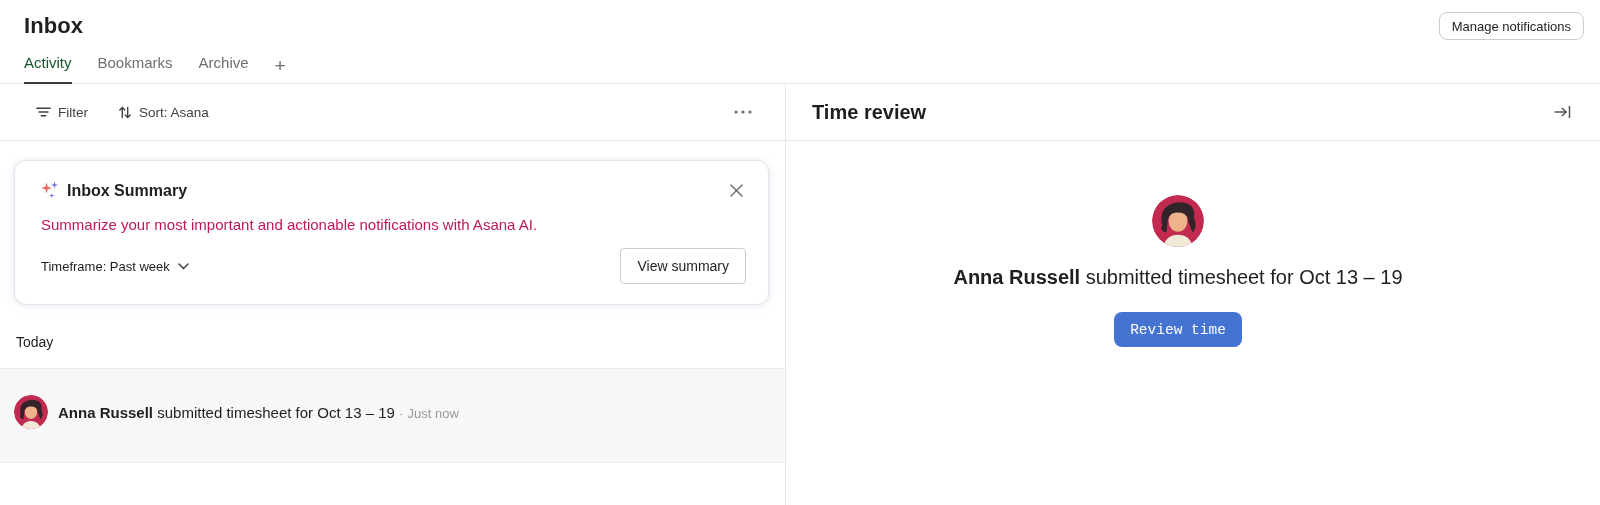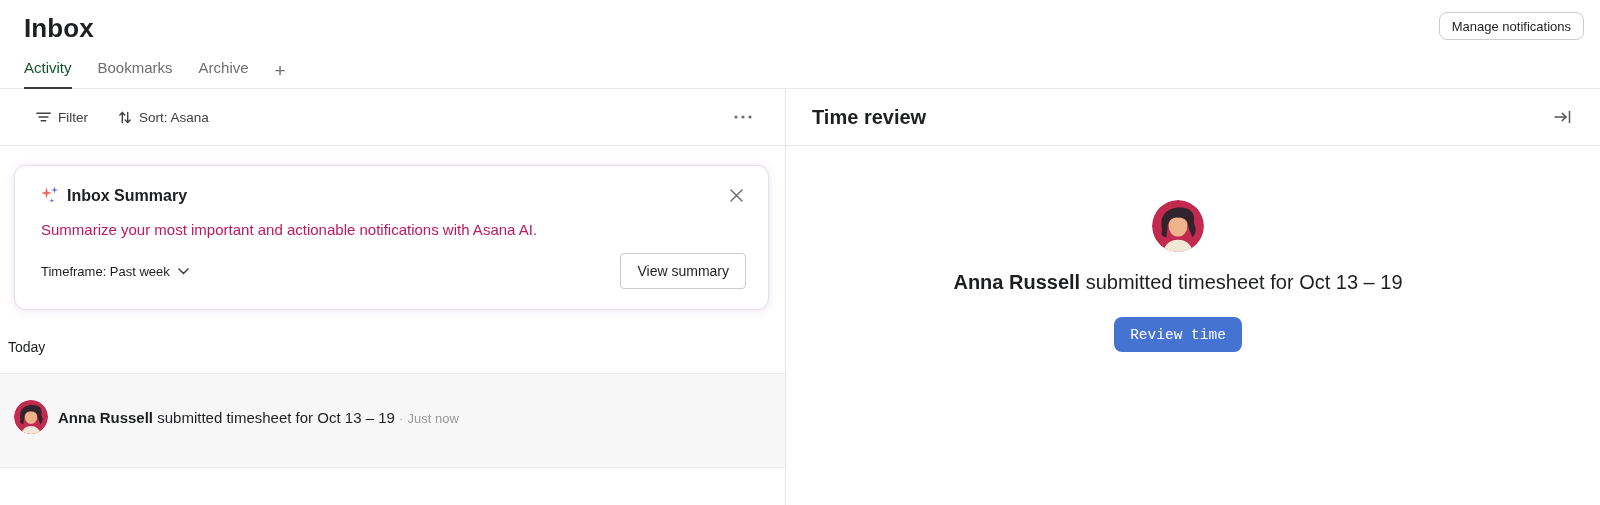--- a/index.html
+++ b/index.html
@@ -6,21 +6,21 @@
   html, body { width: 1600px; height: 505px; overflow: hidden; }
   body {
     font-family: "Liberation Sans", "DejaVu Sans", sans-serif;
     background: #ffffff;
     color: #1e1f21;
   }
   .app { width: 1600px; height: 505px; display: flex; flex-direction: column; }
 
   
   .top-header { position: relative; padding: 13px 24px 0 24px; border-bottom: 1px solid #e8e8e8; }
-  .page-title { font-size: 26px; font-weight: 600; letter-spacing: .1px; }
+  .page-title { font-size: 22px; font-weight: 600; letter-spacing: .1px; }
   .manage-btn {
     position: absolute; top: 12px; right: 16px;
     height: 28px; padding: 0 12px;
     background: #fff; border: 1px solid #cfcbcb; border-radius: 8px;
     font-size: 13px; color: #1e1f21; font-family: inherit; cursor: pointer;
     display: inline-flex; align-items: center;
   }
   .tabs { display: flex; align-items: flex-end; gap: 26px; margin-top: 15px; }
   .tab {
     font-size: 15px; color: #6d6e6f; padding-bottom: 11px; cursor: pointer;
@@ -66,21 +66,21 @@
     background: none; border: none; font-family: inherit; cursor: pointer;
     font-size: 13px; font-weight: 500; color: #1e1f21;
   }
   .view-summary-btn {
     margin-left: auto; height: 36px; padding: 0 16px;
     background: #fff; border: 1px solid #cfcbcb; border-radius: 4px;
     font-family: inherit; font-size: 14px; color: #1e1f21; cursor: pointer;
   }
 
   
-  .today-label { margin: 29px 0 0; padding-left: 8px; font-size: 14px; color: #1e1f21; }
+  .today-label { margin: 29px 0 0; padding-left: 16px; font-size: 14px; color: #1e1f21; }
   .feed-section {
     margin-top: 18px;
     background: #f7f7f7;
     border-top: 1px solid #ececec; border-bottom: 1px solid #ececec;
     padding: 11px 0 33px 0;
   }
   .section-head { display: flex; align-items: center; gap: 9px; padding: 0 24px 0 16px; cursor: pointer; }
   .section-title { font-size: 15px; font-weight: 600; }
   .notif-row { margin-top: 15px; display: flex; align-items: center; gap: 10px; padding: 0 24px 0 14px; cursor: pointer; }
   .notif-text { font-size: 15px; }

